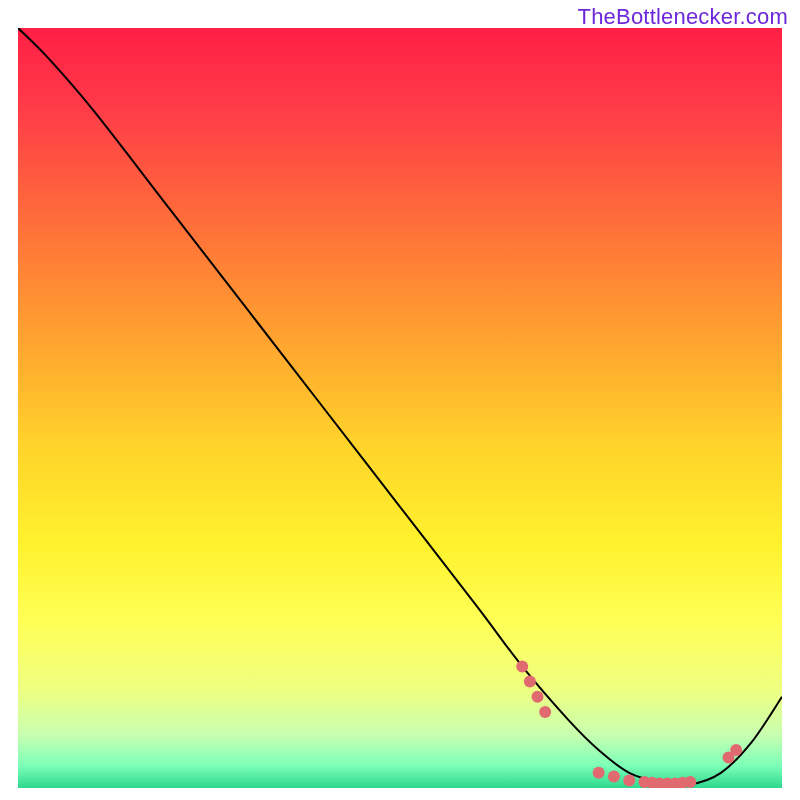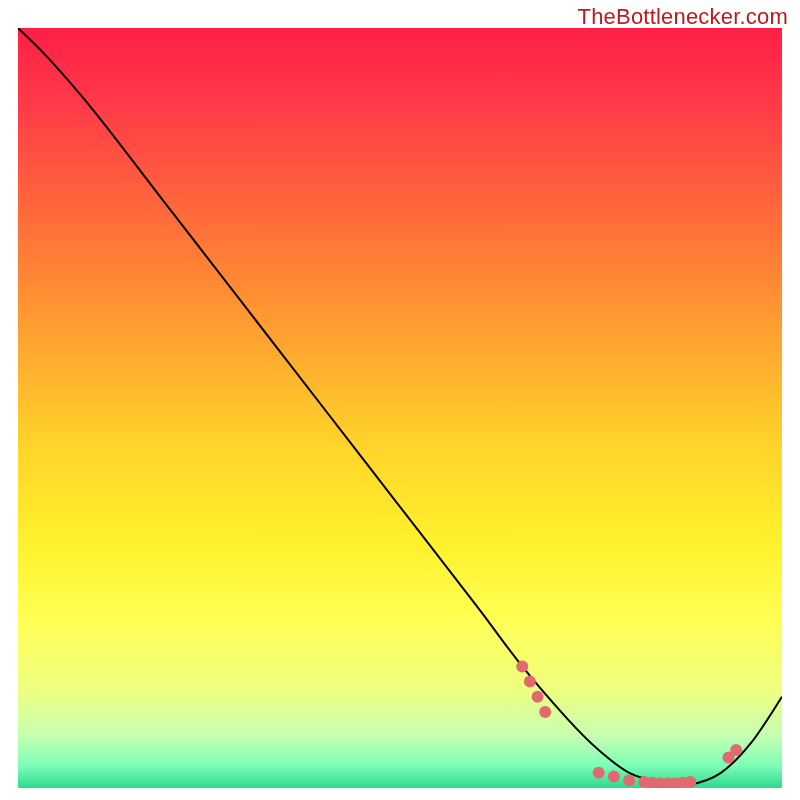--- a/index.html
+++ b/index.html
@@ -13,21 +13,21 @@
   }
   .wrap {
     position: relative;
     width: 800px;
     height: 800px;
   }
   .watermark {
     position: absolute;
     top: 4px;
     right: 12px;
-    color: #b91c1c;
+    color: #6d28d9;
     font-size: 22px;
     font-weight: 400;
     letter-spacing: 0.2px;
     text-align: right;
     user-select: none;
   }
   .plot {
     position: absolute;
     left: 18px;
     top: 28px;

